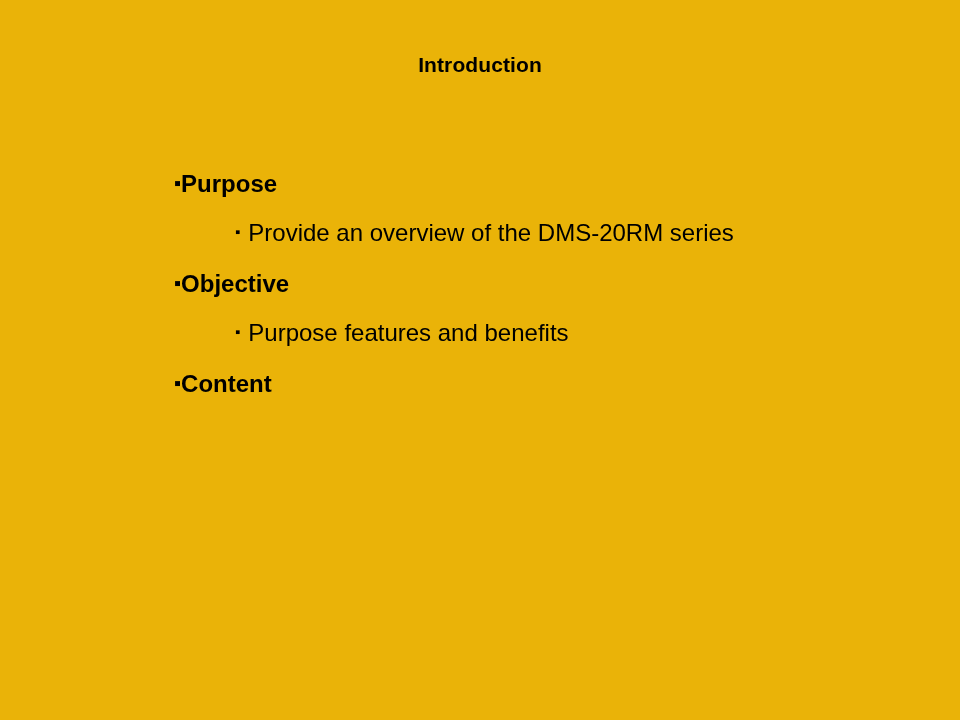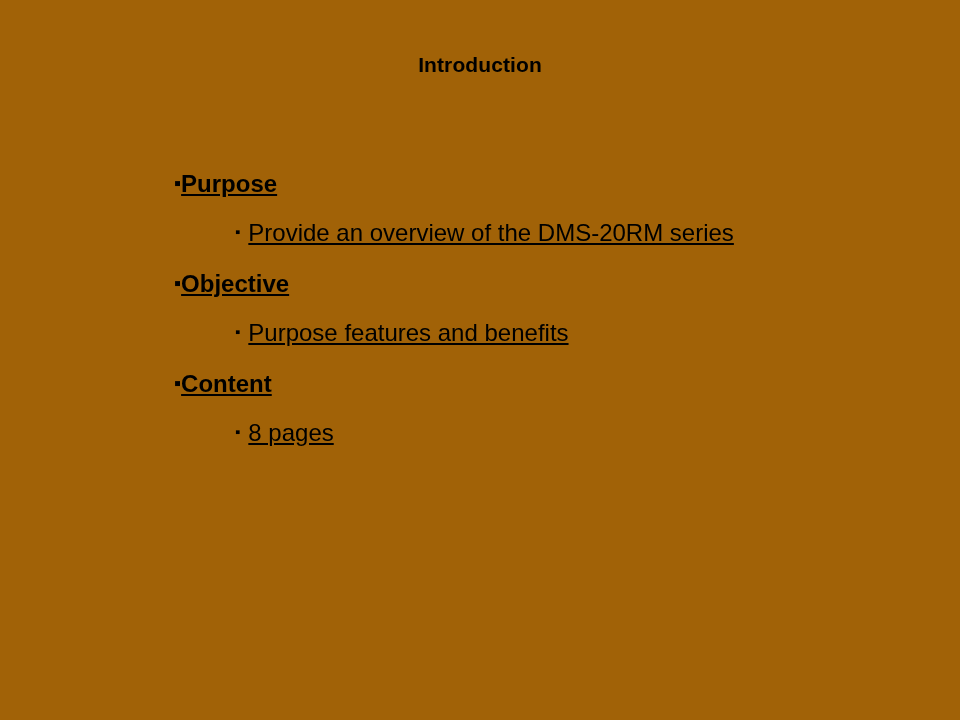--- a/index.html
+++ b/index.html
@@ -9,21 +9,21 @@
     background: #ffffff;
   }
   body {
     font-family: "Liberation Sans", sans-serif;
     color: #000000;
   }
   .slide {
     position: relative;
     width: 960px;
     height: 720px;
-    background: #a16207;
+    background: #eab308;
     overflow: hidden;
   }
   .slide-title {
     position: absolute;
     left: 0;
     top: 52px;
     width: 960px;
     text-align: center;
     font-size: 21px;
     font-weight: bold;
@@ -34,21 +34,20 @@
   .body-block {
     position: absolute;
     left: 174px;
     top: 160px;
     width: 720px;
   }
   .outline-item {
     display: block;
     white-space: nowrap;
     color: #000000;
-    text-decoration: underline;
   }
   .outline-item.level-1 {
     font-size: 24px;
     font-weight: bold;
     line-height: 48px;
     margin-left: 0px;
   }
   .outline-item.level-2 {
     font-size: 24px;
     font-weight: normal;
@@ -99,19 +98,16 @@
 
     <div class="outline-item level-2">
       <span class="bullet-mark">▪</span><span class="item-text">Purpose features and benefits</span>
     </div>
 
 
     <div class="outline-item level-1">
       <span class="bullet-mark">▪</span><span class="item-text">Content</span>
     </div>
 
-    <div class="outline-item level-2">
-      <span class="bullet-mark">▪</span><span class="item-text">8 pages</span>
-    </div>
 
   </div>
 
 </div>
 
 </body></html>

